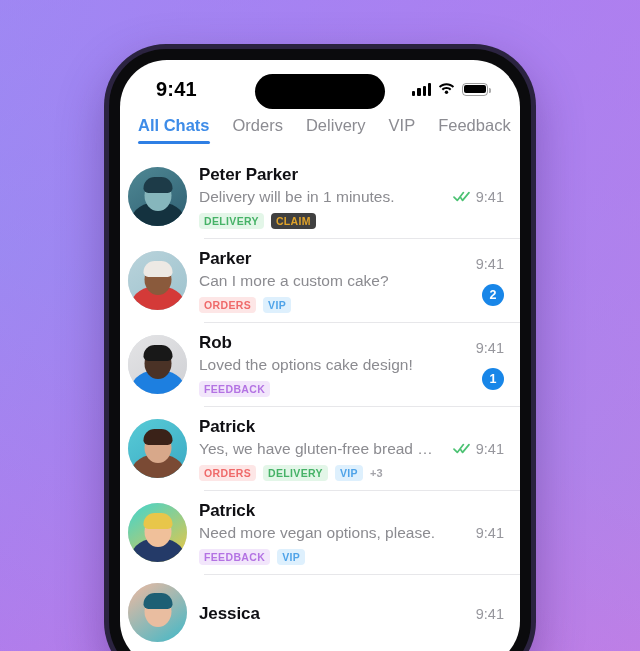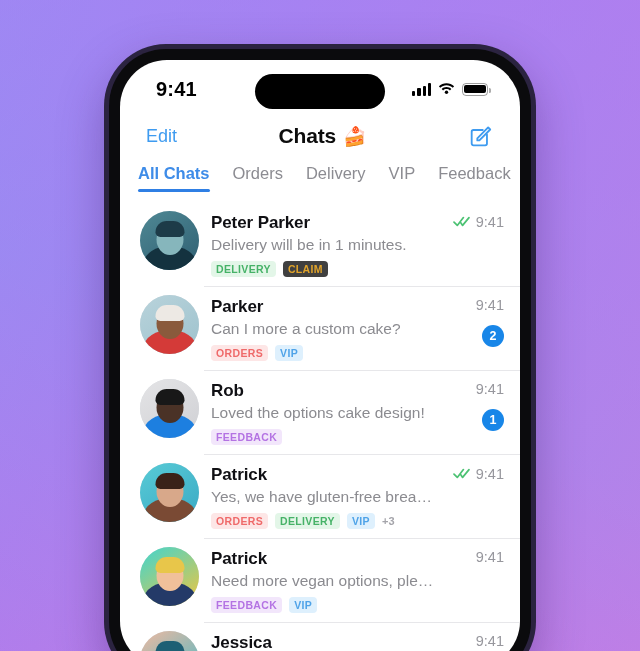--- a/index.html
+++ b/index.html
@@ -192,24 +192,24 @@
     border-radius: 2px;
     background: #2f7fe4;
   }
 
   
   .chat-list {
     position: relative;
   }
   .chat-row {
     display: flex;
-    padding: 9px 16px 9px 20px;
-    box-sizing: border-box;
-    position: relative;
-    align-items: flex-start;
+    padding: 9px 16px 9px 8px;
+    box-sizing: border-box;
+    position: relative;
+    align-items: center;
   }
   .chat-row + .chat-row::before {
     content: "";
     position: absolute;
     left: 84px;
     right: 0;
     top: 0;
     height: 1px;
     background: #e7e7ea;
   }
@@ -335,33 +335,20 @@
               <path d="M8.5 6.1c1.8 0 3.5.7 4.8 1.9l-1.4 1.5c-.9-.9-2.1-1.4-3.4-1.4s-2.5.5-3.4 1.4L3.7 8c1.3-1.2 3-1.9 4.8-1.9z" fill="#000"></path>
               <circle cx="8.5" cy="11.3" r="1.7" fill="#000"></circle>
             </svg>
           </span>
           <span class="battery">
               <span></span>
             </span>
         </div>
       </div>
 
-      <div class="nav-bar">
-        <div class="nav-edit">Edit</div>
-        <div class="nav-title">
-          <span>Chats</span>
-          <span class="nav-title-emoji">🍰</span>
-        </div>
-        <div>
-          <svg class="compose-icon" viewBox="0 0 24 24" fill="none" stroke="#3e9bf0" stroke-width="1.7" stroke-linecap="round" stroke-linejoin="round">
-            <path d="M17.5 10.5V19a1.6 1.6 0 0 1-1.6 1.6H5A1.6 1.6 0 0 1 3.4 19V8.1A1.6 1.6 0 0 1 5 6.5h8.6"></path>
-            <path d="M8.6 14.2l10-10.1 1.9 1.9-10 10.1h-1.9z"></path>
-          </svg>
-        </div>
-      </div>
 
       <div class="tabs">
           <div class="tab active">All Chats</div>
           <div class="tab">Orders</div>
           <div class="tab">Delivery</div>
           <div class="tab">VIP</div>
           <div class="tab">Feedback</div>
         </div>
 
       <div class="chat-list">

